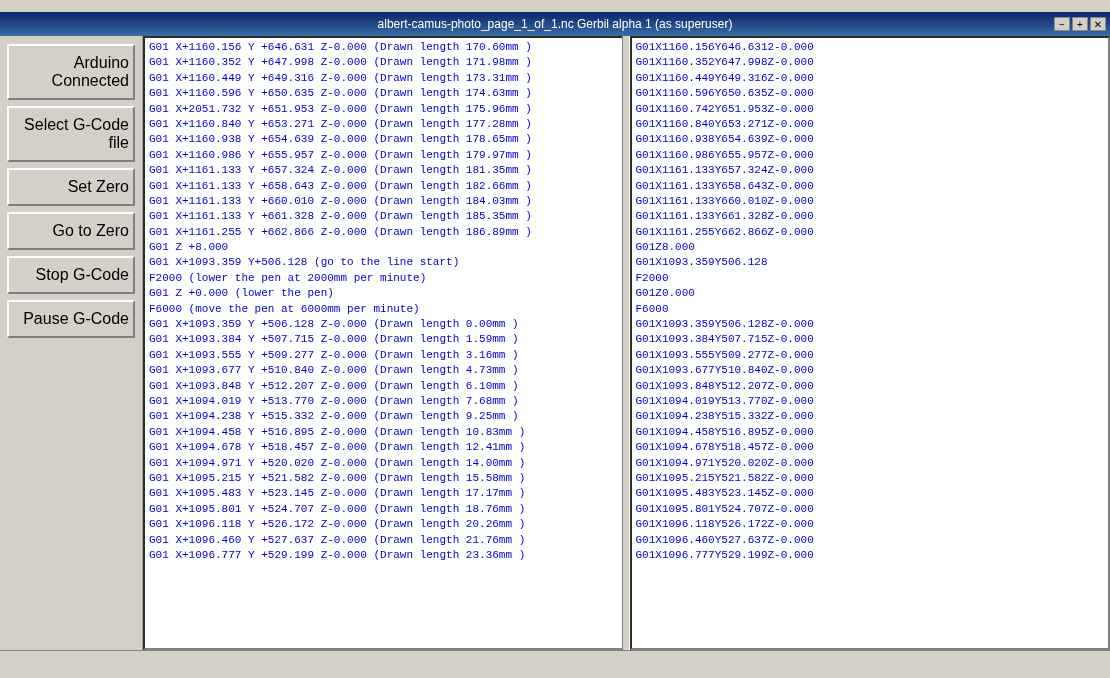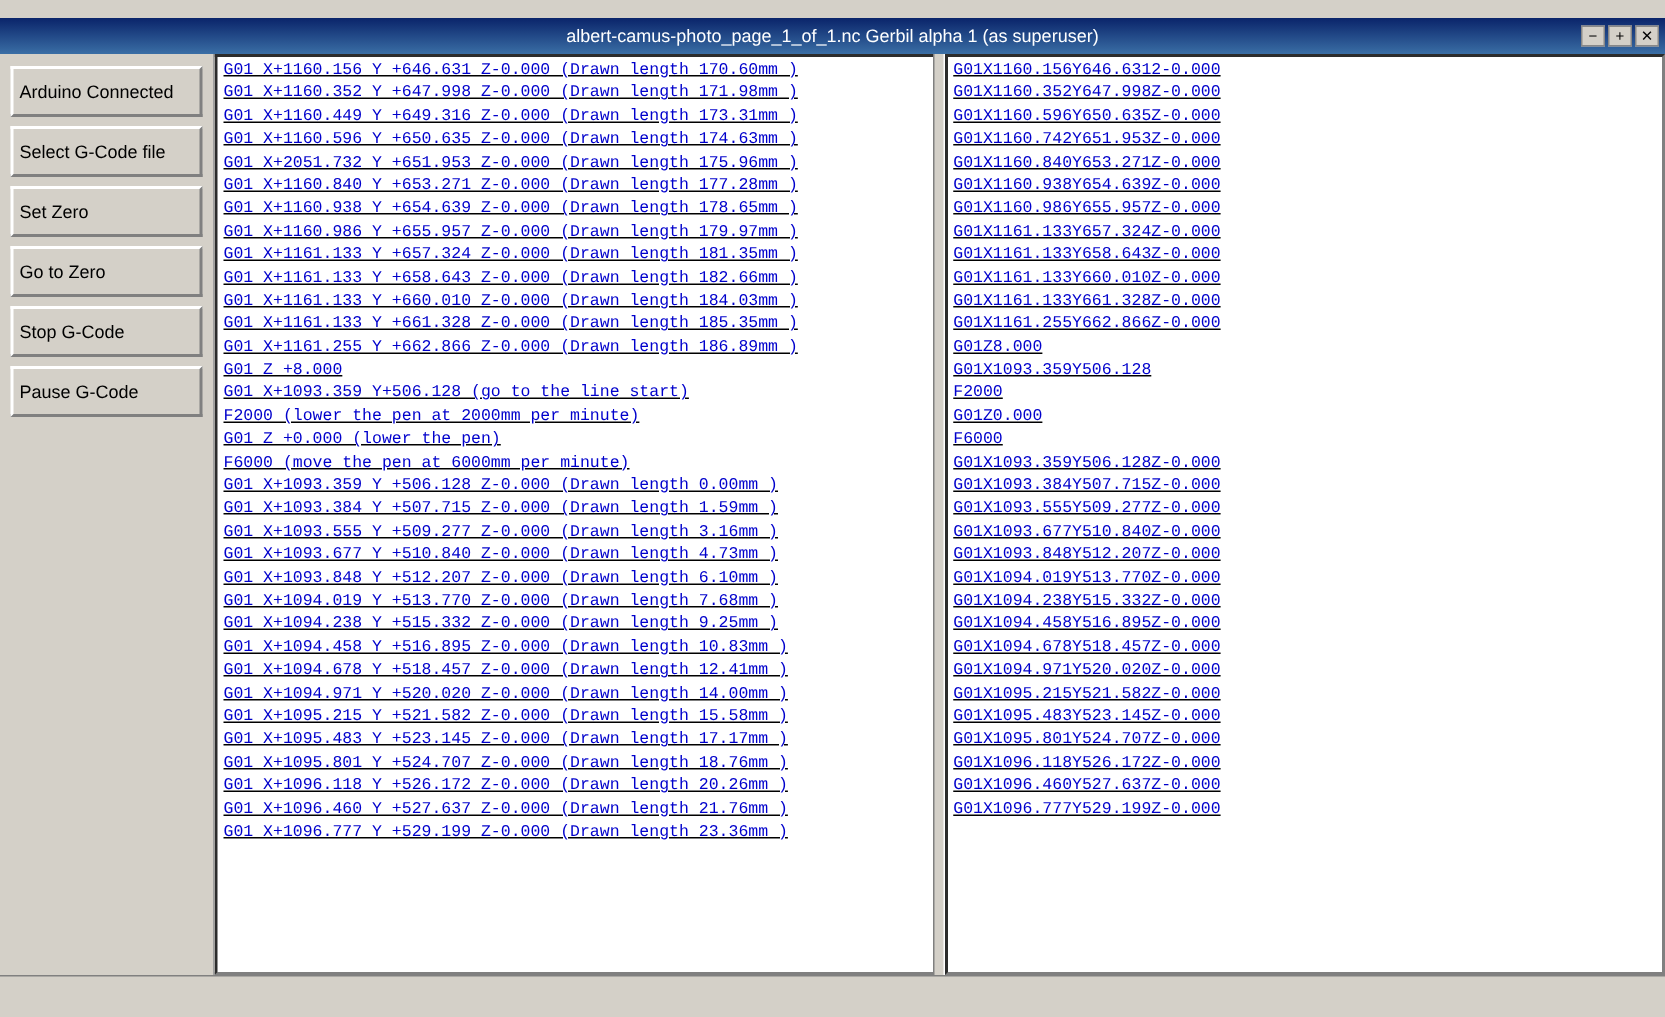--- a/index.html
+++ b/index.html
@@ -62,31 +62,30 @@
       padding: 8px 6px;
       gap: 6px;
       border-right: 1px solid #a0a0a0;
     }
     .sidebar-btn {
       width: 128px;
       padding: 8px 4px;
       background: #d4d0c8;
       border: 2px solid;
       border-color: #ffffff #808080 #808080 #ffffff;
-      font-size: 12px;
+      font-size: 16px;
       font-family: Arial, sans-serif;
       cursor: pointer;
-      text-align: left;
+      text-align: right;
       color: #000;
     }
     .code-panels {
       display: flex;
       flex: 1;
       overflow: hidden;
-      text-decoration: underline;
     }
     .code-panel {
       flex: 1;
       overflow-y: scroll;
       overflow-x: hidden;
       background: #ffffff;
       border: 2px inset #808080;
       padding: 2px 4px;
       font-family: 'Courier New', Courier, monospace;
       font-size: 11px;
@@ -203,20 +202,21 @@
           <div class="code-line">G01 X+1095.801 Y +524.707 Z-0.000 (Drawn length   18.76mm )</div>
           <div class="code-line">G01 X+1096.118 Y +526.172 Z-0.000 (Drawn length   20.26mm )</div>
           <div class="code-line">G01 X+1096.460 Y +527.637 Z-0.000 (Drawn length   21.76mm )</div>
           <div class="code-line">G01 X+1096.777 Y +529.199 Z-0.000 (Drawn length   23.36mm )</div>
         </div>
       <div class="divider"></div>
       <div class="code-panel" id="right-panel">
 
       <div class="code-line">G01X1160.156Y646.6312-0.000</div>
           <div class="code-line">G01X1160.352Y647.998Z-0.000</div>
+          <div class="code-line">G01X1160.449Y649.316Z-0.000</div>
           <div class="code-line">G01X1160.596Y650.635Z-0.000</div>
           <div class="code-line">G01X1160.742Y651.953Z-0.000</div>
           <div class="code-line">G01X1160.840Y653.271Z-0.000</div>
           <div class="code-line">G01X1160.938Y654.639Z-0.000</div>
           <div class="code-line">G01X1160.986Y655.957Z-0.000</div>
           <div class="code-line">G01X1161.133Y657.324Z-0.000</div>
           <div class="code-line">G01X1161.133Y658.643Z-0.000</div>
           <div class="code-line">G01X1161.133Y660.010Z-0.000</div>
           <div class="code-line">G01X1161.133Y661.328Z-0.000</div>
           <div class="code-line">G01X1161.255Y662.866Z-0.000</div>

